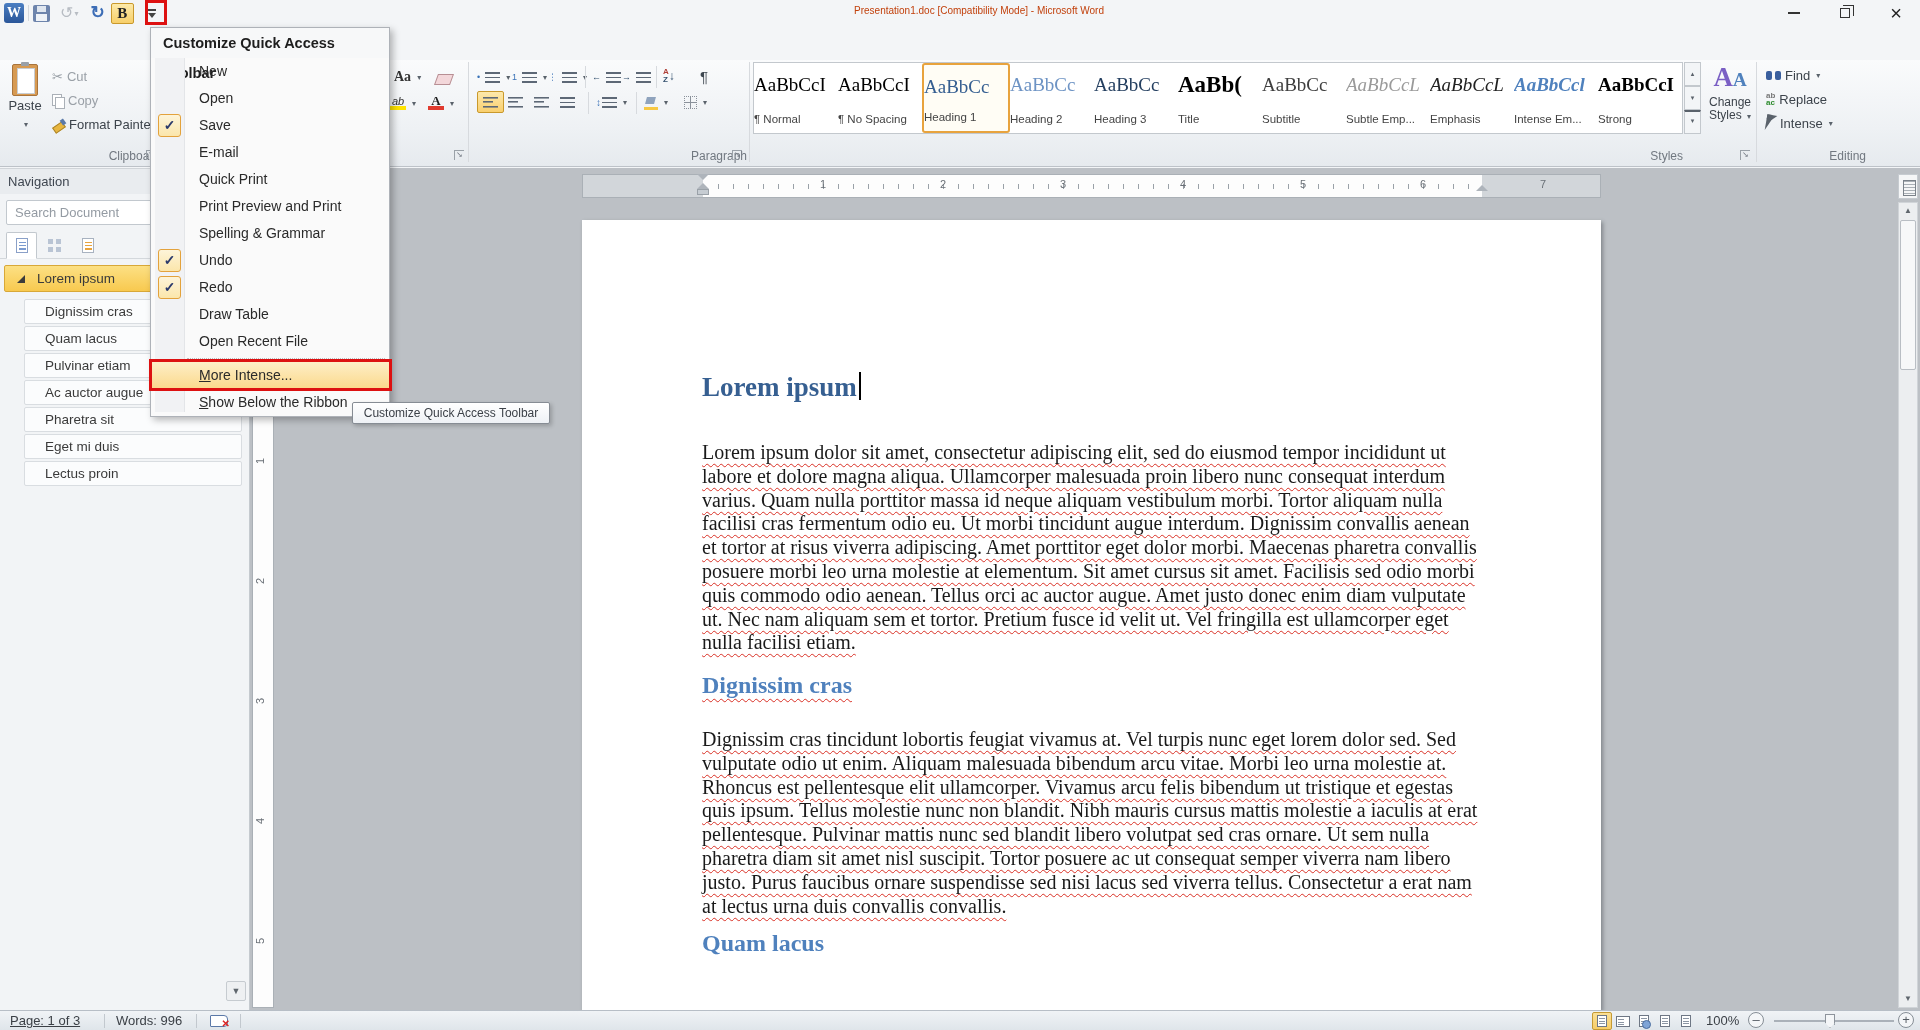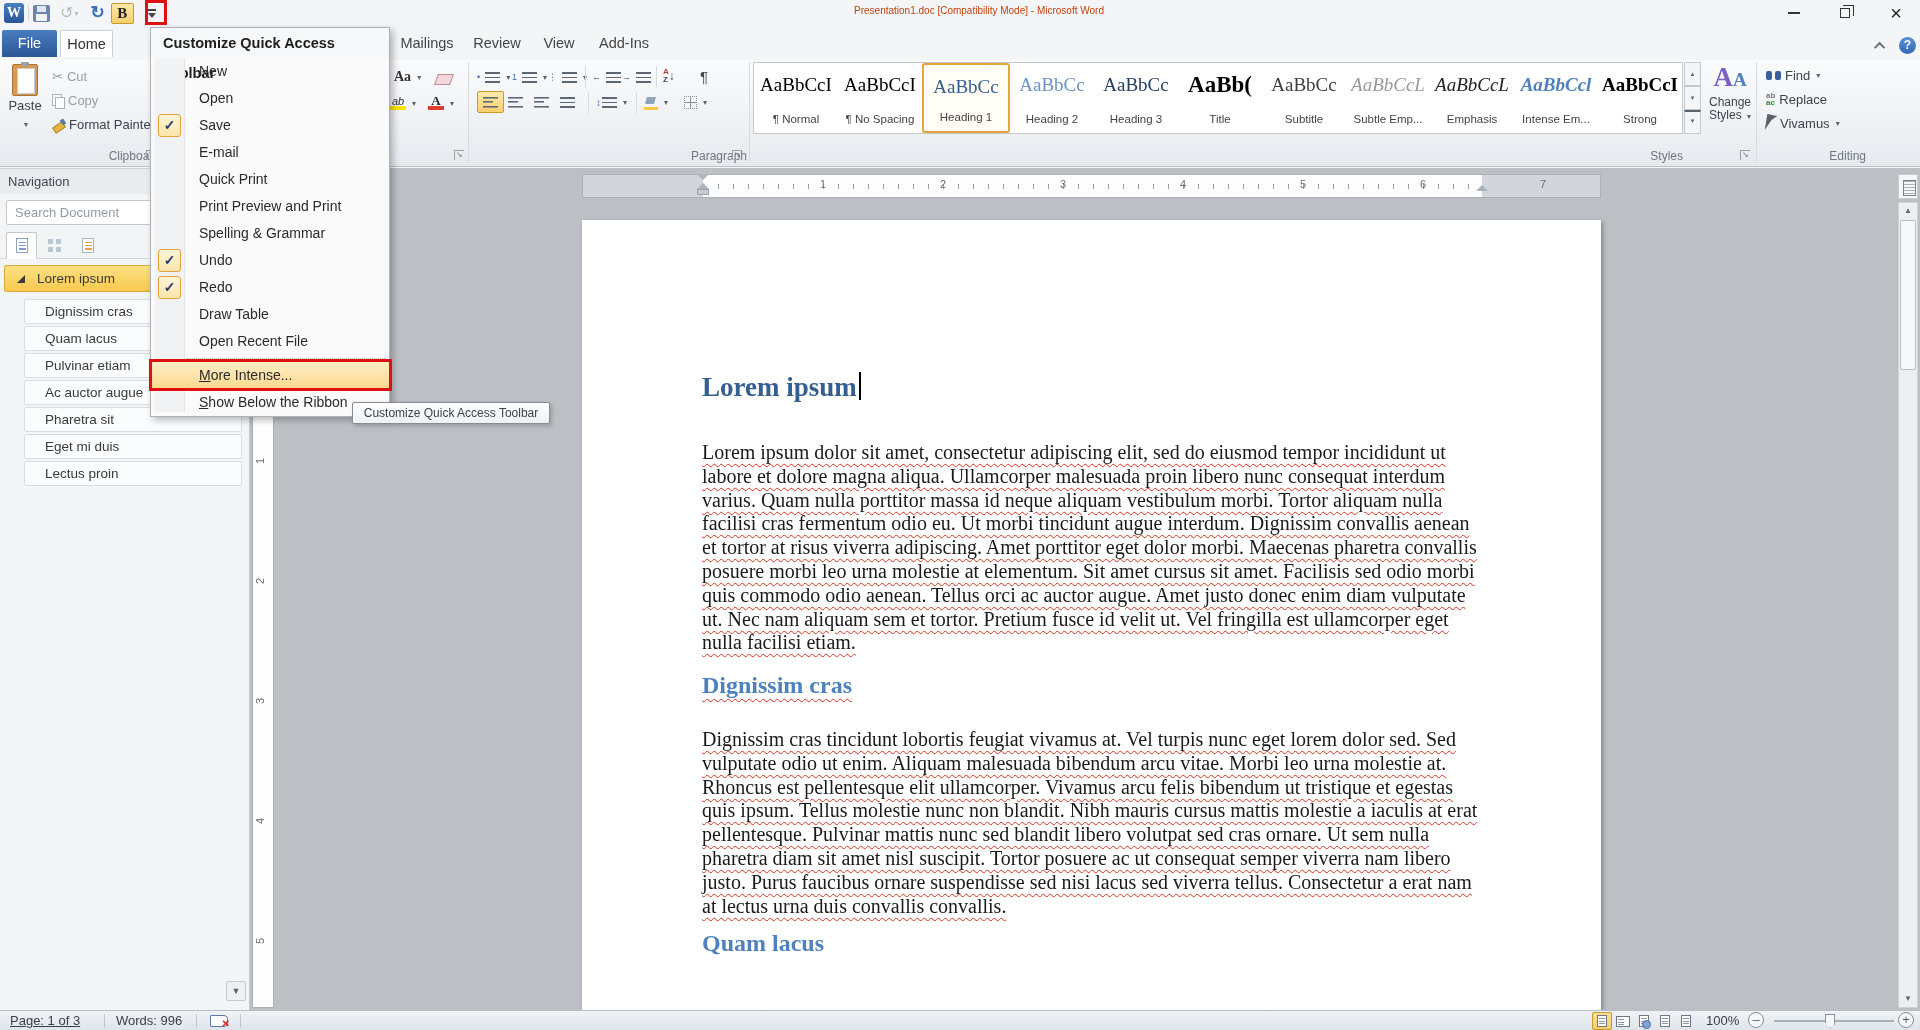--- a/index.html
+++ b/index.html
@@ -86,21 +86,21 @@
   .spc-ic .ud { font-size:10px; color:#3a72b8; }
   .bucket { width:14px; height:10px; position:relative; }
   .bucket::before { content:""; position:absolute; left:2px; top:0; width:9px; height:7px; background:#8fa3bd; transform:skewX(-15deg); }
   .bucket::after { content:""; position:absolute; left:0; bottom:-3px; width:14px; height:3px; background:#f7c843; }
   .grid-ic { width:13px; height:13px; border:1px dotted #8a919a; background:
      linear-gradient(#8a919a,#8a919a) 50% 0/1px 100% no-repeat,
      linear-gradient(#8a919a,#8a919a) 0 50%/100% 1px no-repeat; }
 
   
   #gallery { position:absolute; left:753px; top:2px; width:930px; height:72px; background:#fff; border:1px solid #c3c8cd; display:flex; }
-  .tile { flex:1; position:relative; text-align:center; padding-top:9px; }
+  .tile { flex:1; position:relative; text-align:left; padding-top:9px; }
   .tile .sample { font-family:"Liberation Serif",serif; font-size:19px; line-height:26px; white-space:nowrap; overflow:hidden; }
   .tile .tlabel { position:absolute; bottom:8px; left:0; right:0; font-size:11.5px; color:#444; white-space:nowrap; overflow:hidden; }
   .tile.sel { border:2px solid #e8a33d; border-radius:3px; background:#fffdf5; }
   .st-n { color:#000; } .st-h1 { color:#365f91; } .st-h2 { color:#6d93c4; } .st-h3 { color:#243f60; }
   .st-title { color:#000; font-weight:bold; font-size:23px !important; }
   .st-sub { color:#3f3f3f; }
   .st-subtle { color:#9a9a9a; font-style:italic; }
   .st-emph { color:#222; font-style:italic; }
   .st-int { color:#4f81bd; font-style:italic; font-weight:bold; }
   .st-strong { color:#000; font-weight:bold; }
@@ -232,32 +232,20 @@
     </div>
     <div id="title-text">Presentation1.doc [Compatibility Mode]  -  Microsoft Word</div>
     <div class="winbtns">
       <div class="wmin"></div>
       <div class="wrest"></div>
       <div class="wclose">×</div>
     </div>
   </div>
   <div id="redbox-qat"></div>
 
-  <div id="tabrow">
-    <div class="ftab" id="tab-file">File</div>
-    <div class="ftab" id="tab-home">Home</div>
-    <div class="ptab" style="left:398px;width:58px;">Mailings</div>
-    <div class="ptab" style="left:472px;width:50px;">Review</div>
-    <div class="ptab" style="left:538px;width:42px;">View</div>
-    <div class="ptab" style="left:596px;width:56px;">Add-Ins</div>
-    <div class="rib-right">
-      <div class="chev-up"></div>
-      <div class="helpbtn">?</div>
-    </div>
-  </div>
 
   <div id="ribbon">
 
     <div class="pastebig">
       <div class="clip"></div>
       <div class="ribtxt">Paste</div>
       <span class="dda">▾</span>
     </div>
     <div class="rbtn" style="left:52px;top:5px;">
       <span class="scis">✂</span>
@@ -436,21 +424,21 @@
     </div>
     <div class="rbtn" style="left:1766px;top:28px;">
       <span class="reply-ic">
           <span class="r1">ab</span>
           <span class="r2">ac</span>
         </span>
       <span class="ribtxt">Replace</span>
     </div>
     <div class="rbtn" style="left:1766px;top:52px;">
       <span class="cursor-ic"></span>
-      <span class="ribtxt">Vivamus</span>
+      <span class="ribtxt">Intense</span>
       <span class="dda">▾</span>
     </div>
     <div class="grplabel" style="left:1756px;width:110px;">Editing</div>
   </div>
 
   <div id="navpane">
     <div id="nav-title">Navigation</div>
     <div id="nav-search">Search Document</div>
     <div class="navtabs">
       <div class="navtab active" style="left:6px;">

